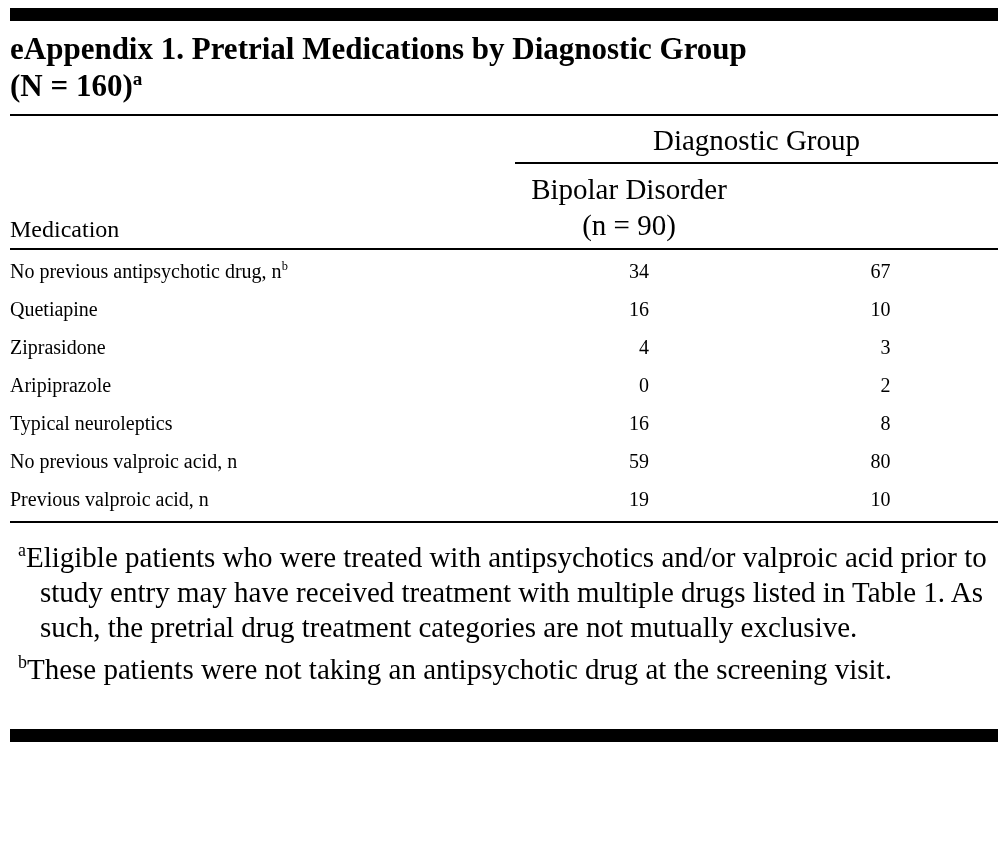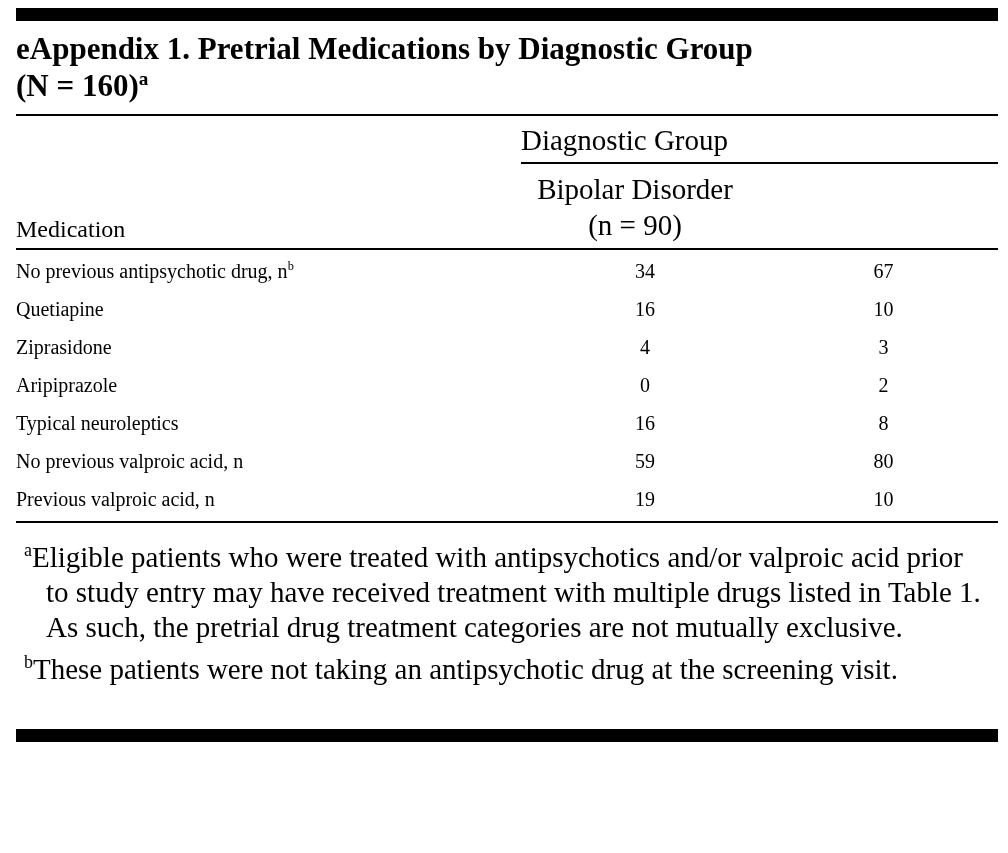--- a/index.html
+++ b/index.html
@@ -1,20 +1,20 @@
 <!DOCTYPE html>
 <html><head>
 <meta charset="utf-8">
 <style>
   html, body { margin: 0; padding: 0; background: #ffffff; }
   .page {
     width: 1008px;
     height: 752px;
     box-sizing: border-box;
-    padding: 8px 10px 10px 16px;
+    padding: 8px 10px 10px 10px;
     display: flex;
     flex-direction: column;
     font-family: "Liberation Serif", "DejaVu Serif", serif;
     color: #000;
     background: #ffffff;
   }
   .bar { height: 13px; background: #000; flex: none; }
   .topbar { margin-bottom: 10px; }
   .bottombar { margin-top: auto; }
 
@@ -37,20 +37,21 @@
     grid-template-columns: 505px 228px 1fr;
   }
 
   .spanner-row {
     display: grid;
     grid-template-columns: 505px 1fr;
     margin-top: 6px;
   }
   .spanner {
     grid-column: 2;
+    text-align: center;
     font-size: 29px;
     padding: 2px 0 5px 0;
     border-bottom: 2px solid #000;
   }
 
   .thead {
     border-bottom: 2px solid #000;
     padding: 8px 0 5px 0;
   }
   .thead .cell { align-self: end; }
@@ -67,21 +68,21 @@
   }
   .trow {
     font-size: 20px;
     line-height: 38px;
   }
   .label-cell { text-align: left; white-space: nowrap; }
   .num-cell { display: flex; justify-content: center; }
   .numbox {
     display: inline-block;
     min-width: 2ch;
-    text-align: center;
+    text-align: right;
     margin-left: 20px;
   }
 
   .footnotes {
     margin-top: 9px;
     font-size: 29px;
     line-height: 1.2;
   }
   .footnote {
     padding-left: 22px;

